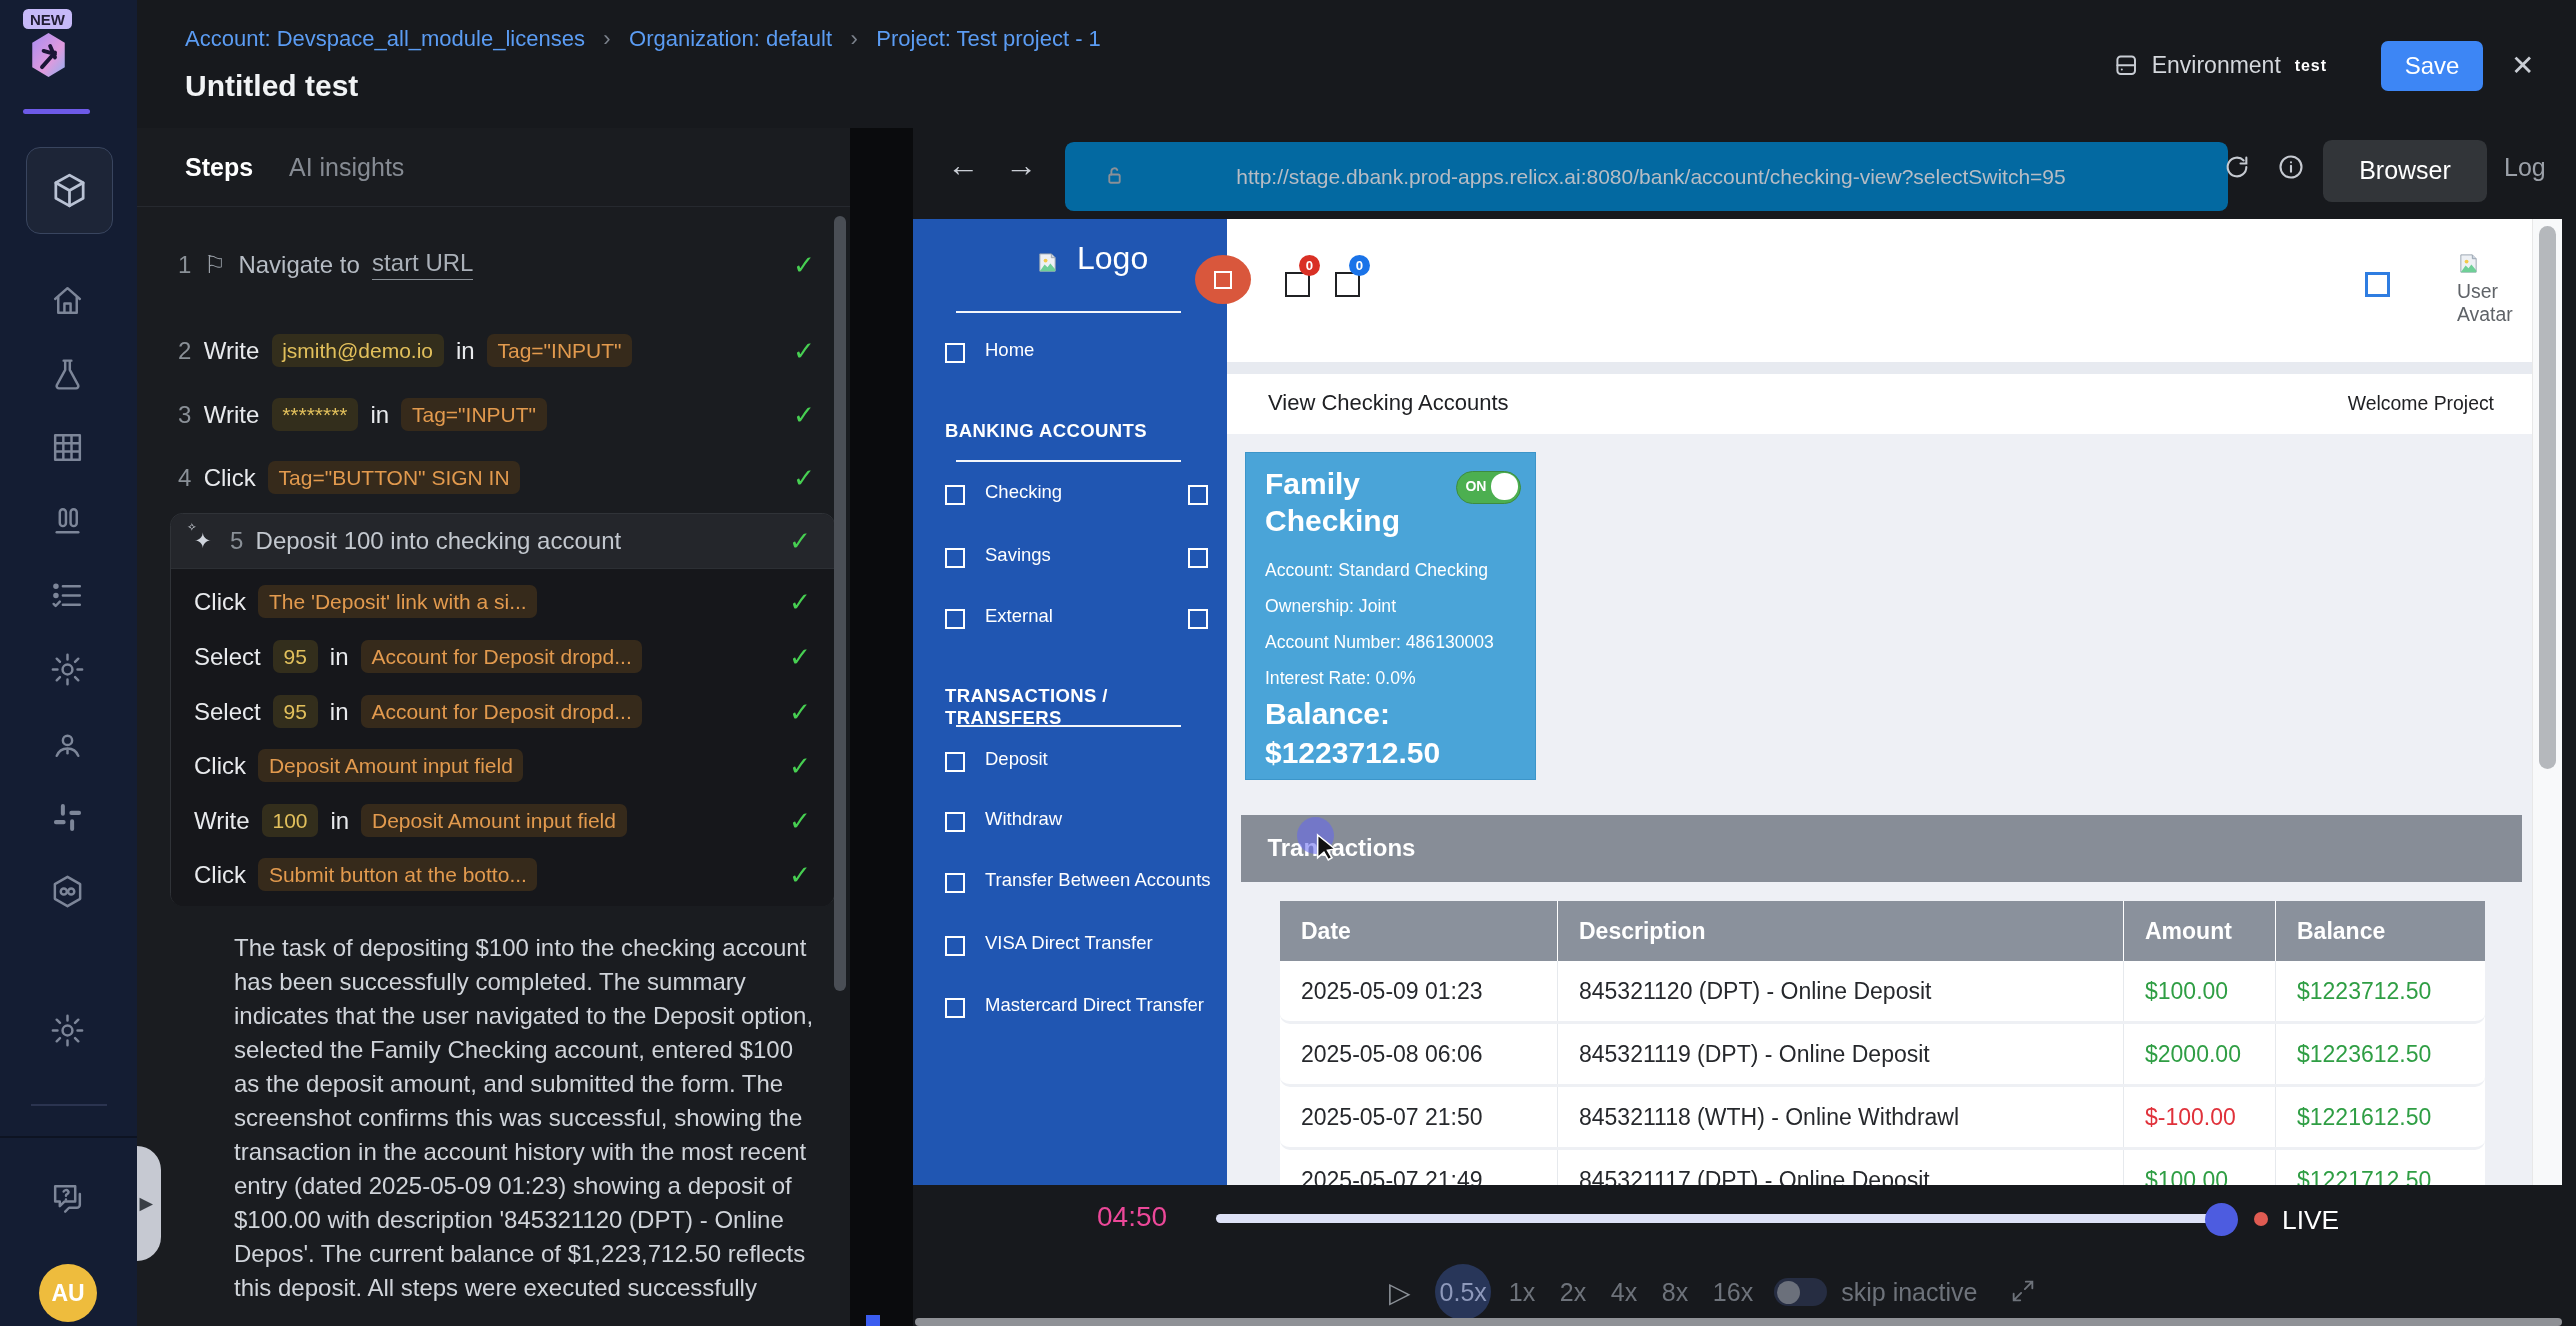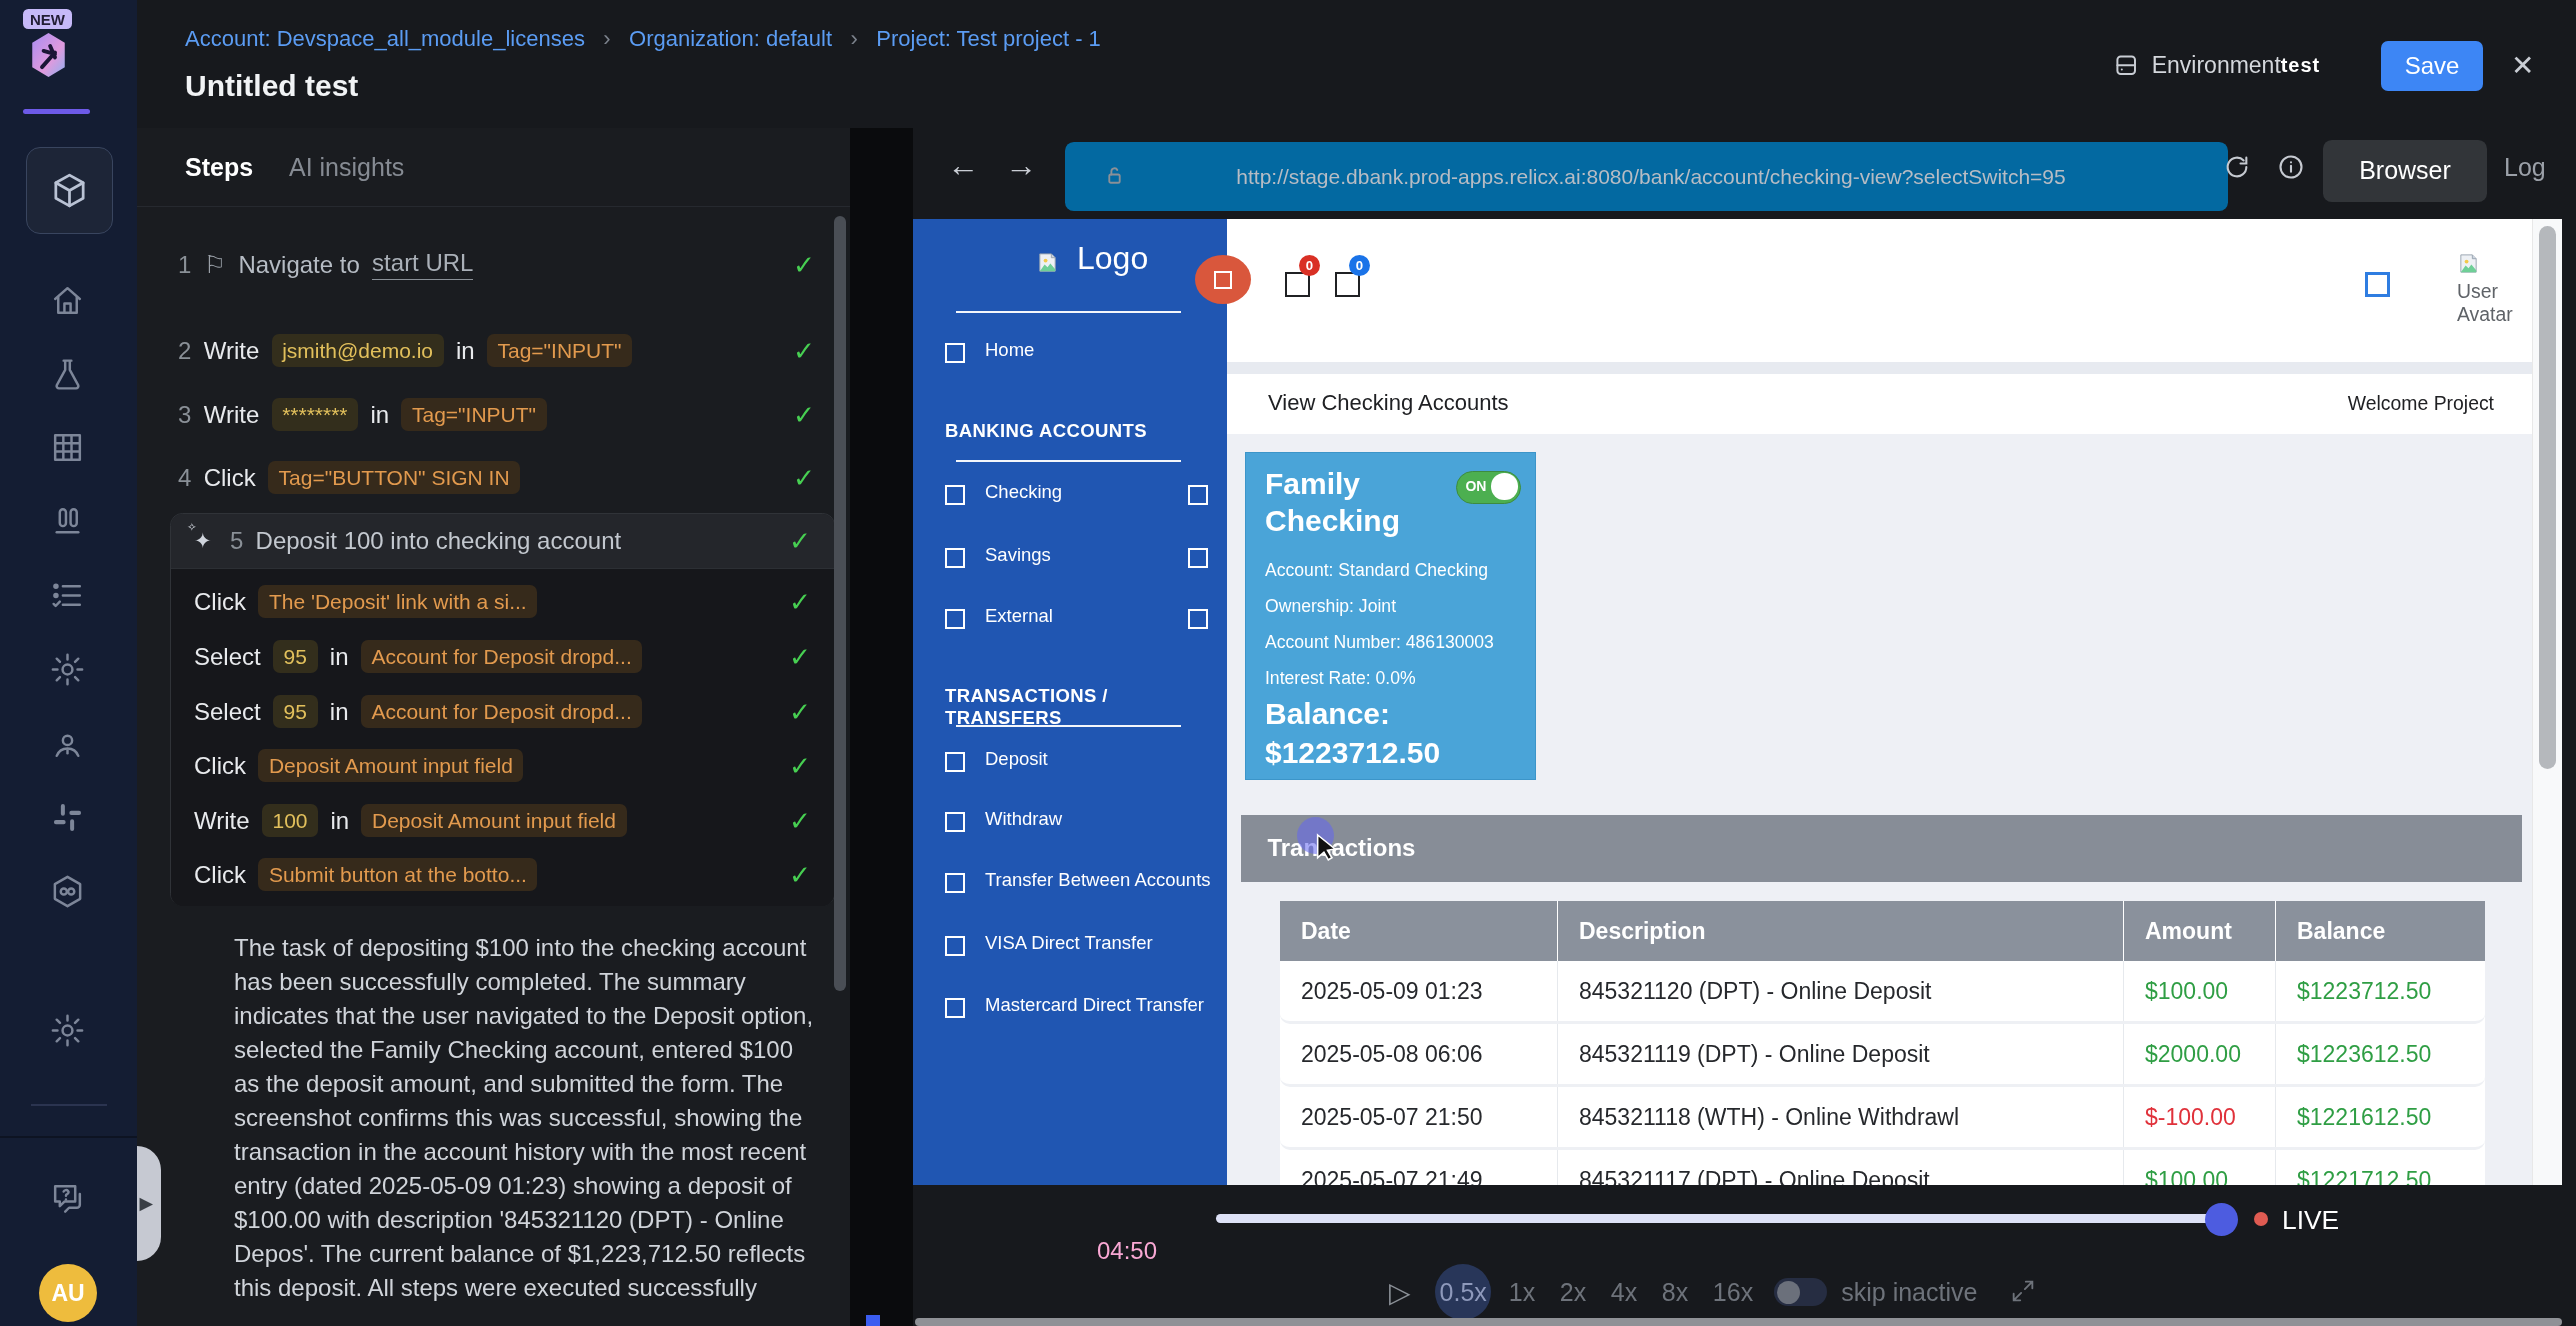--- a/index.html
+++ b/index.html
@@ -23,21 +23,21 @@
                background:#eebc3d;color:#fff;font-weight:bold;font-size:23px;display:flex;align-items:center;justify-content:center;}
 
   
   #app-header{position:absolute;left:137px;top:0;width:2439px;height:128px;background:#17191d;}
   #breadcrumb{position:absolute;left:48px;top:26.4px;font-size:22px;color:#7c828c;}
   #breadcrumb .bc-link{color:#5b9cf3;cursor:pointer;}
   #breadcrumb .bc-sep{margin:0 12.3px;color:#7c828c;}
   #page-title{position:absolute;left:48px;top:69px;font-size:30px;font-weight:600;color:#f1f3f5;}
   #env-group{position:absolute;left:1976px;top:46px;height:39px;display:flex;align-items:center;color:#c9cdd4;}
   #env-label{font-size:23px;margin-left:12.3px;color:#d4d7dc;}
-  #env-value{font-size:20px;font-weight:bold;color:#fff;letter-spacing:0.9px;}
+  #env-value{font-size:16px;font-weight:bold;color:#fff;margin-left:14px;letter-spacing:0.9px;}
   #save-btn{position:absolute;left:2244px;top:41px;width:102px;height:50px;background:#3d86f5;border:none;
             border-radius:7px;color:#fff;font-size:24px;font-family:inherit;cursor:pointer;}
   #close-btn{position:absolute;left:2374px;top:49px;font-size:28px;color:#c9cdd4;cursor:pointer;}
 
   
   #steps-panel{position:absolute;left:137px;top:128px;width:714px;height:1199px;background:#1a1c20;overflow:hidden;}
   #steps-tabs{position:absolute;left:0;top:0;width:100%;height:78px;border-bottom:0.9px solid #26292f;}
   .tab{position:absolute;top:25px;font-size:25px;cursor:pointer;}
   #tab-steps{left:48px;color:#fff;font-weight:600;}
   #tab-ai{left:152px;color:#868b93;}
@@ -139,21 +139,21 @@
   .t-body .t-cell{border-right:0.9px solid #e6e9ed;}
   .t-cell:last-child{border-right:none !important;}
   .amt-pos{color:#2f9e44;}
   .amt-neg{color:#e0313a;}
 
   
   #vp-scroll{position:absolute;left:1619px;top:0;width:30px;height:966px;background:#f8f9fa;border-left:0.9px solid #e8e8e8;}
   #vp-thumb{position:absolute;left:6.2px;top:7px;width:16.7px;height:543px;border-radius:8.8px;background:#b5b8bc;}
 
   
-  #player-time{position:absolute;left:184px;top:1073px;font-size:24px;color:#f9a8d4;margin-top:36px;}
+  #player-time{position:absolute;left:184px;top:1073px;font-size:28px;color:#ec4899;}
   #seek-track{position:absolute;left:303px;top:1086px;width:1004px;height:8.8px;border-radius:4.4px;background:#dde1f6;}
   #seek-knob{position:absolute;left:1292px;top:1075px;width:33px;height:33px;border-radius:50%;background:#4d5ce0;cursor:pointer;}
   #live-dot{position:absolute;left:1341px;top:1084px;width:14px;height:14px;border-radius:50%;background:#e05b52;}
   #live-label{position:absolute;left:1369px;top:1077px;font-size:26.4px;color:#fff;}
   #controls{position:absolute;left:476px;top:1136px;height:56px;display:flex;align-items:center;color:#6e737b;}
   #play-btn{font-size:28px;color:#8b9097;cursor:pointer;margin-right:19.4px;}
   .speed{font-size:25px;margin:0 12.3px;cursor:pointer;}
   .speed.active{background:#283659;color:#8e99bb;border-radius:50%;width:56px;height:56px;display:flex;
                 align-items:center;justify-content:center;margin:0 5.3px;}
   #skip-toggle{position:relative;width:53px;height:28px;border-radius:14px;background:#262d42;margin:0 14px 0 8.8px;cursor:pointer;}

